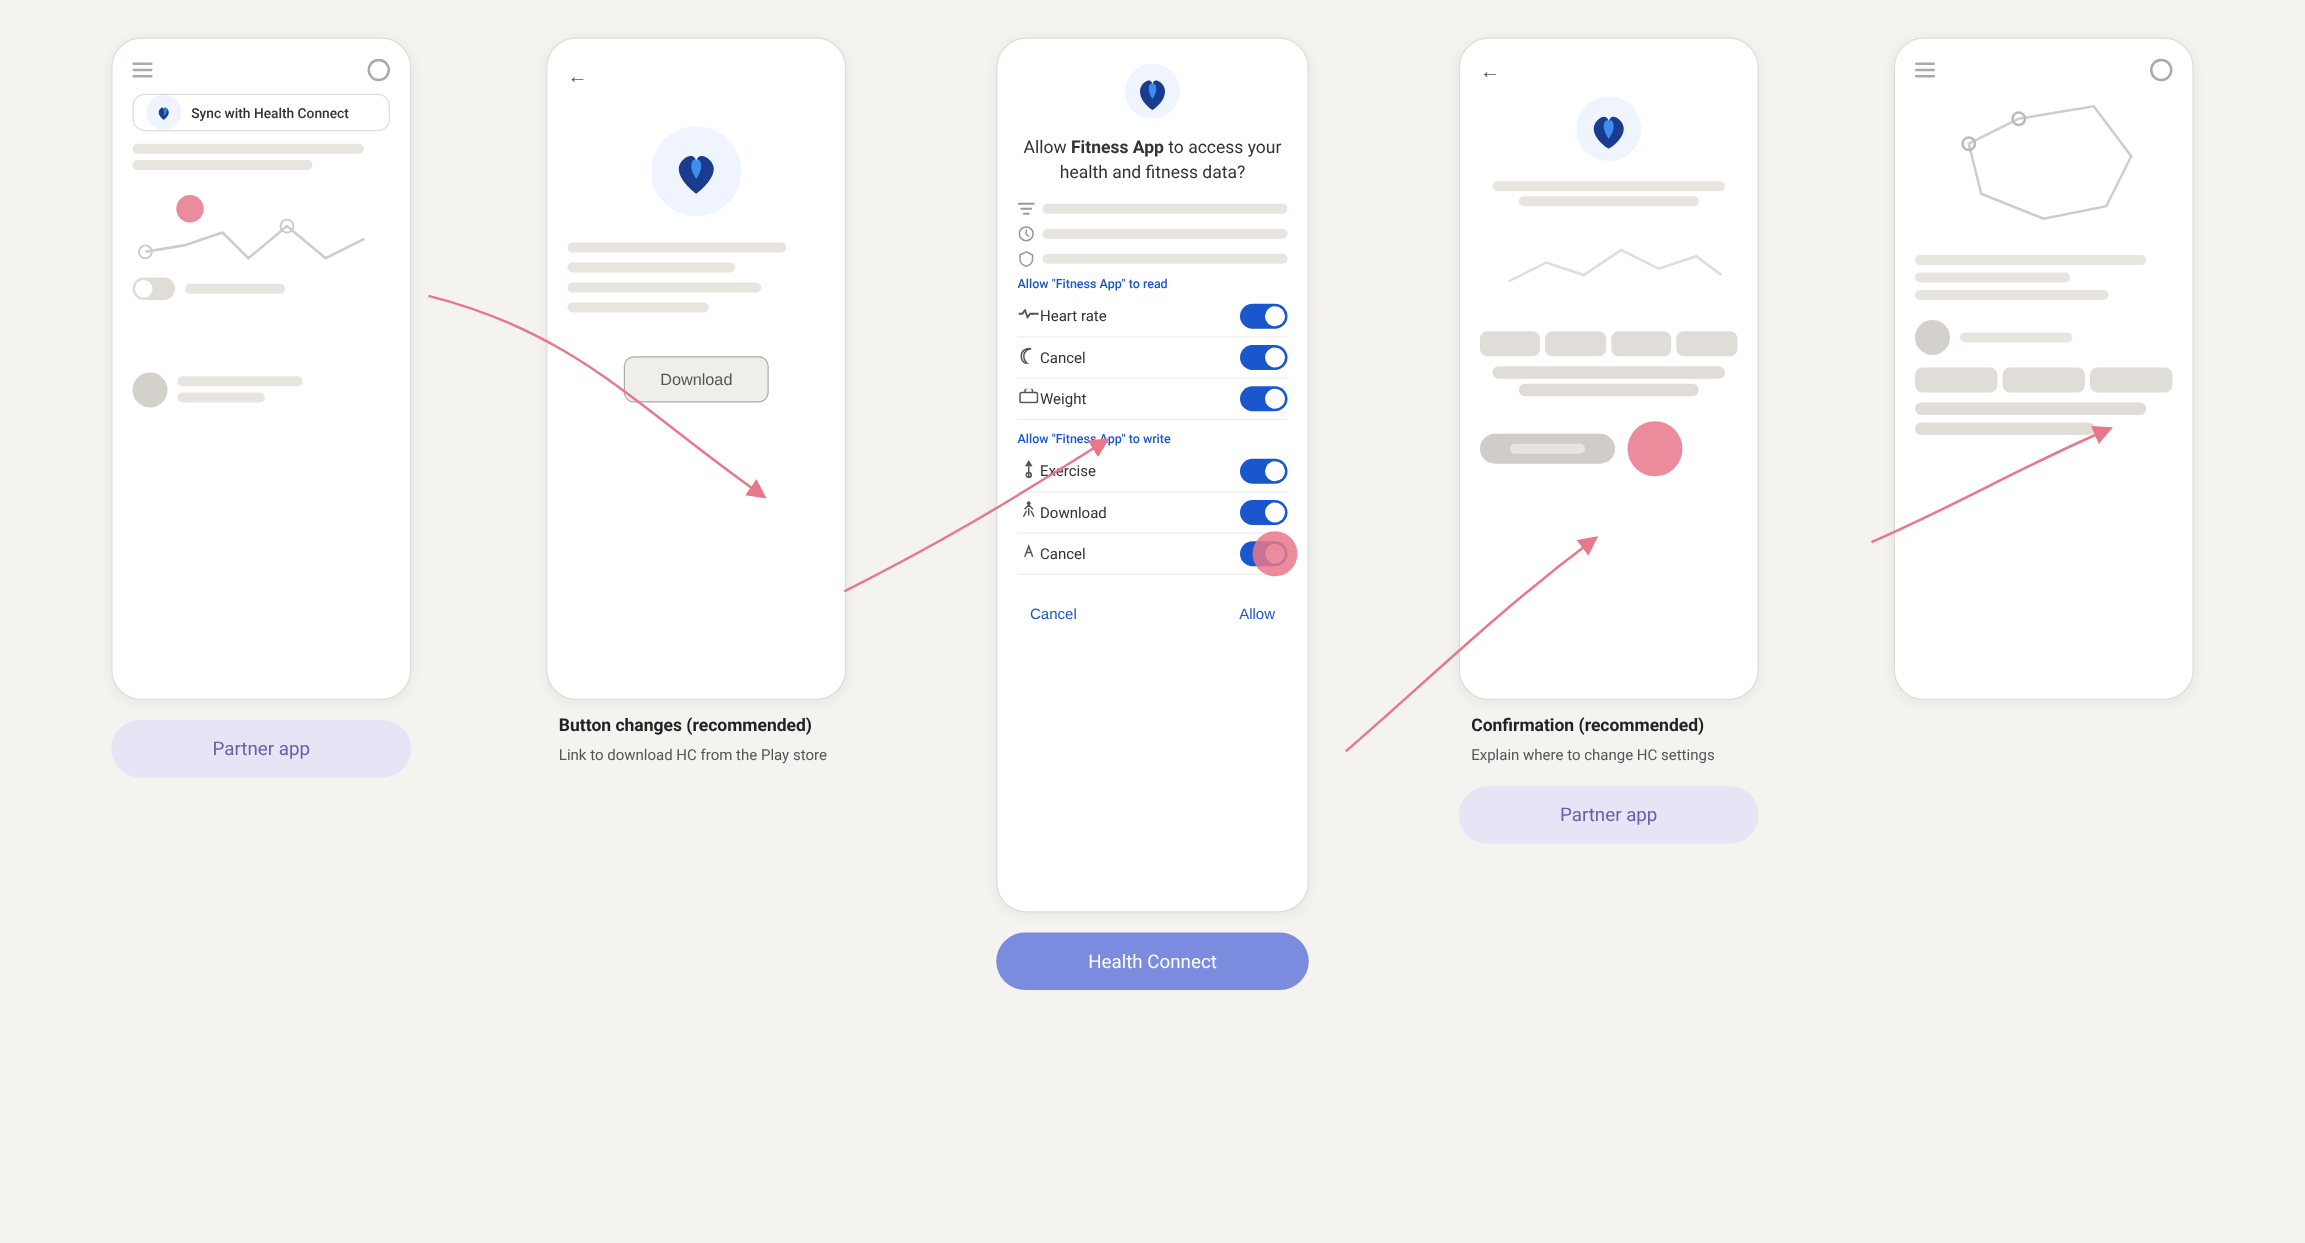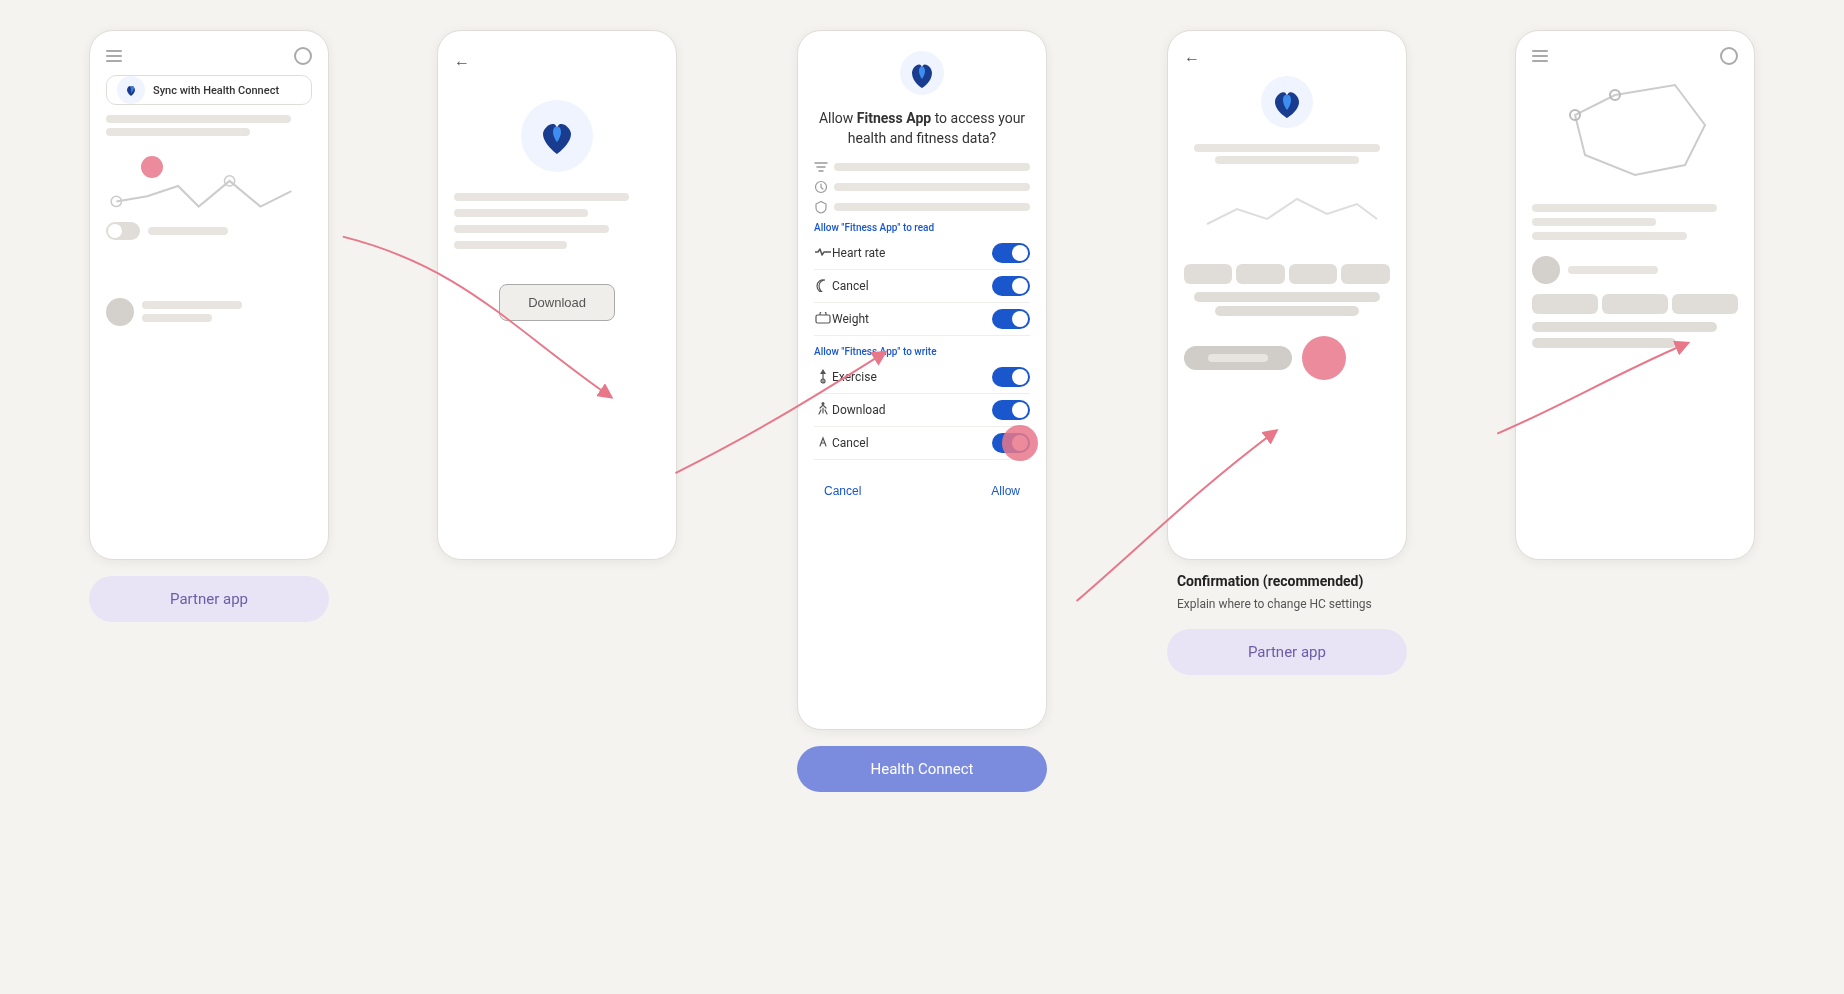--- a/index.html
+++ b/index.html
@@ -489,20 +489,24 @@
       <div style="width:100%;">
         <div class="gray-bar" style="width:85%;"></div>
         <div class="gray-bar" style="width:65%; margin-top:8px;"></div>
         <div class="gray-bar" style="width:75%; margin-top:8px;"></div>
         <div class="gray-bar" style="width:55%; margin-top:8px;"></div>
       </div>
 
       <button class="download-btn" style="margin-top:30px;">Download</button>
     </div>
 
+    <div class="desc-area">
+      <div class="desc-title">Button changes (recommended)</div>
+      <div class="desc-body">Link to download HC from the Play store</div>
+    </div>
   </div>
 
   <div class="section-wrapper wide">
     <div class="hc-dialog">
 
       <div class="hc-icon-top">
         <svg width="44" height="44" viewBox="0 0 44 44" fill="none">
           <circle cx="22" cy="22" r="22" fill="#f0f4ff"></circle>
           <path d="M12 22 C12 15, 22 9, 22 18 C22 9, 32 15, 32 22 C32 31, 22 37, 22 37 C22 37, 12 31, 12 22Z" fill="#1a3c8f"></path>
           <path d="M19 20 C19 16, 22 14, 22 18 C22 14, 25 16, 25 20 C25 24, 22 28, 22 28 C22 28, 19 24, 19 20Z" fill="#3d8ef0"></path>

